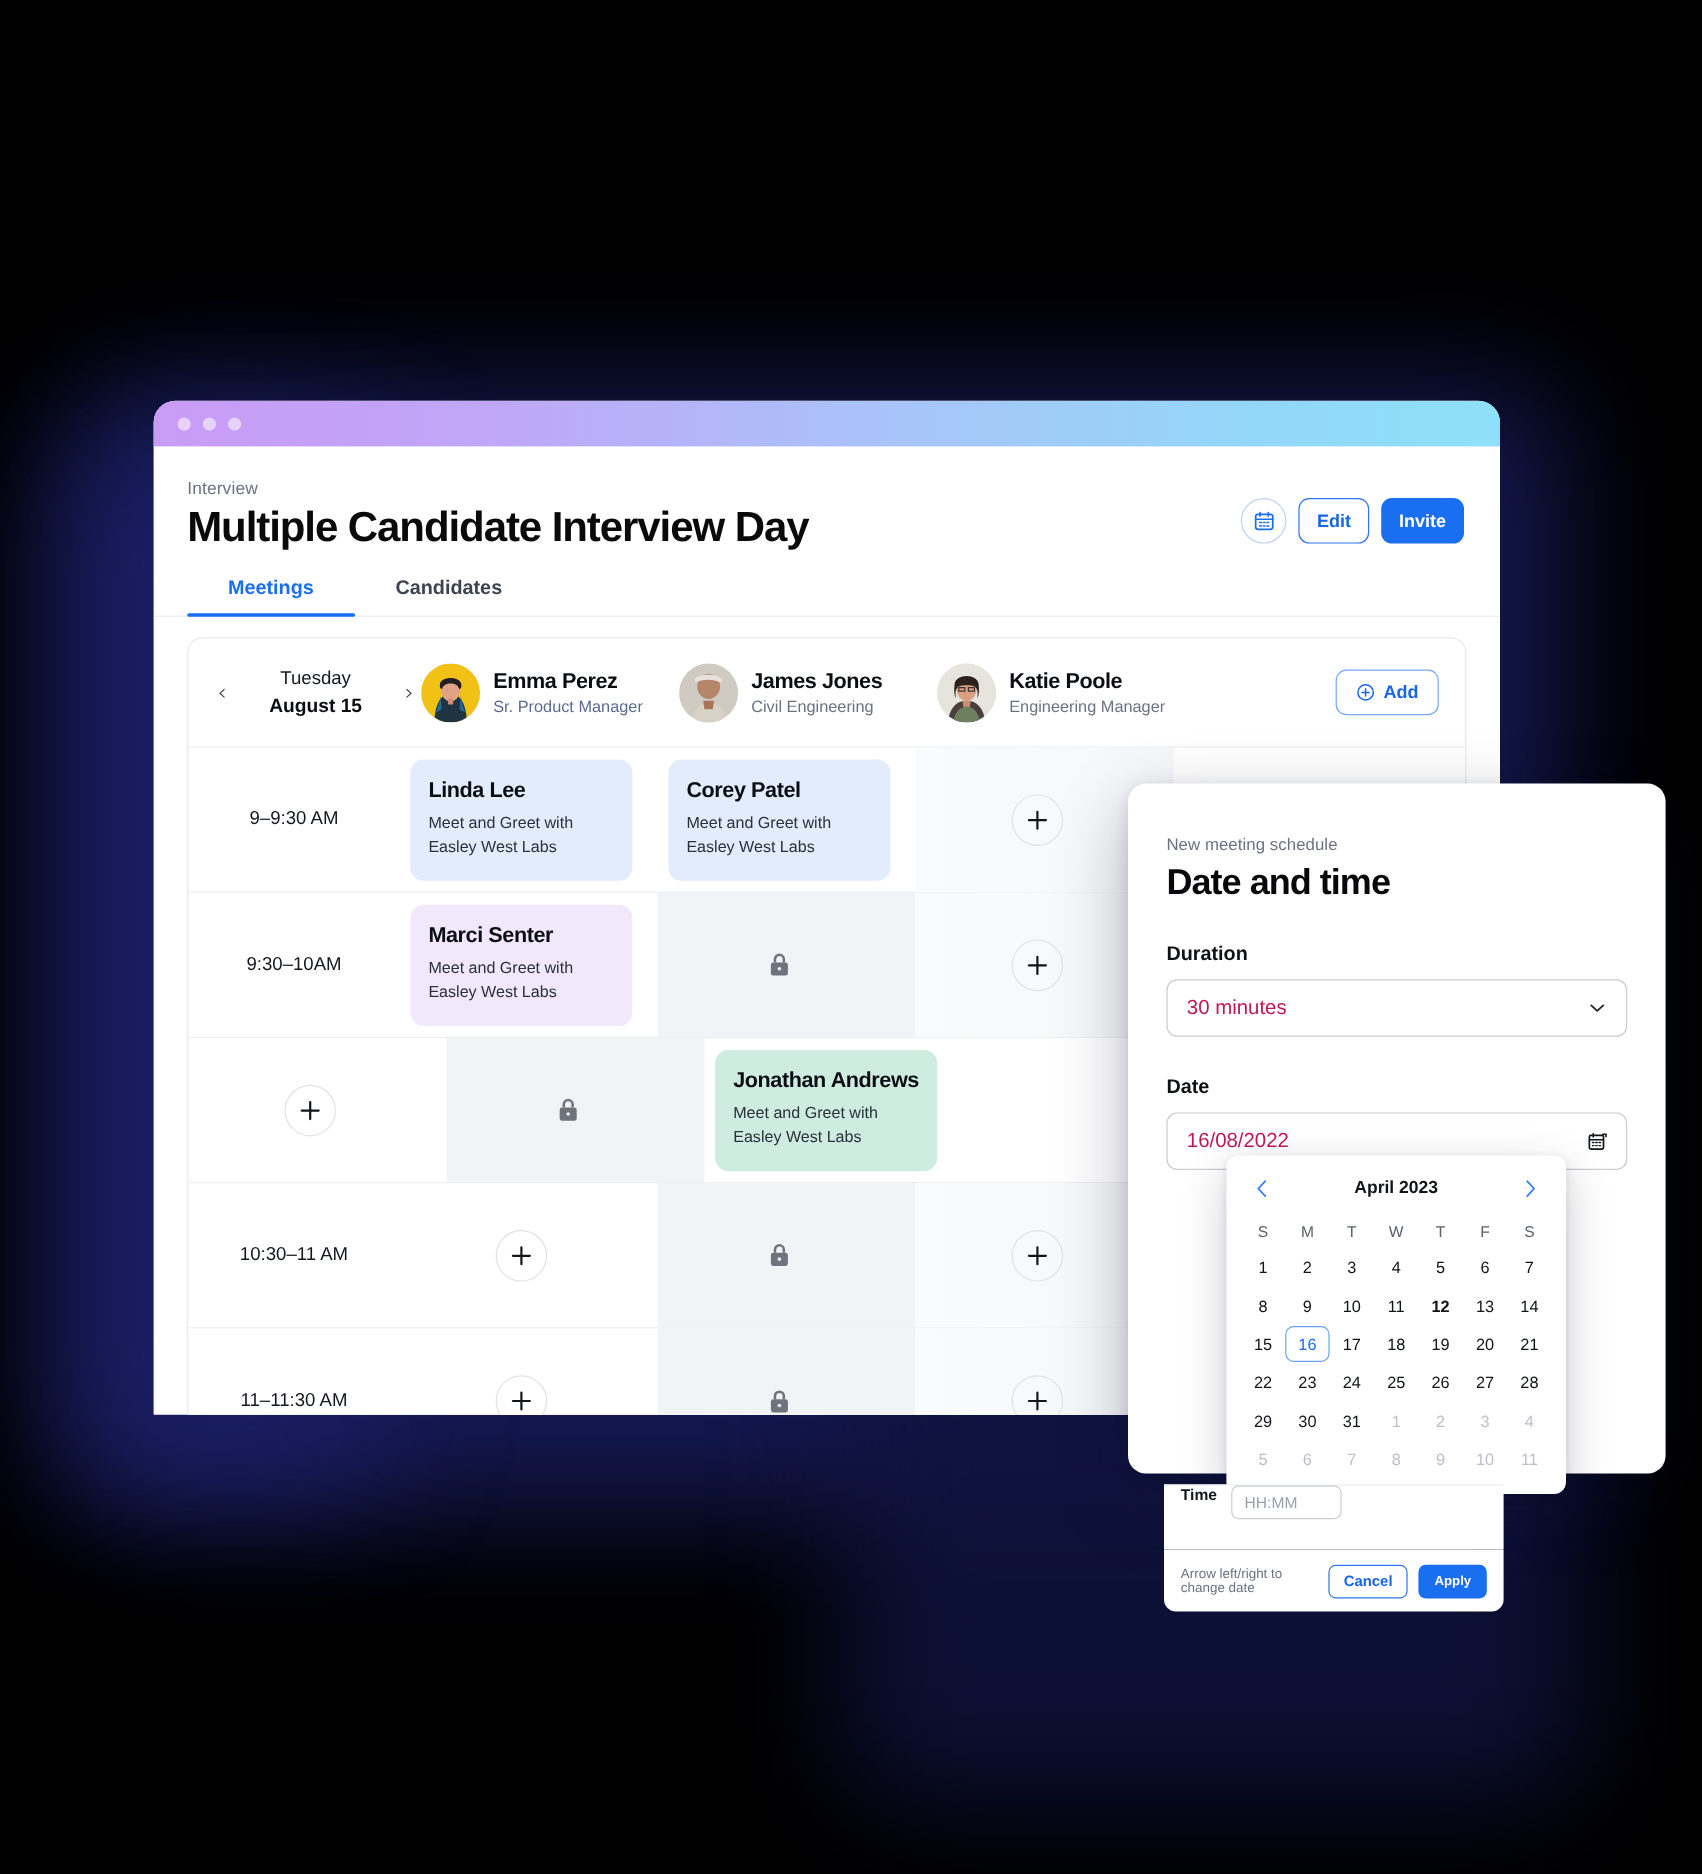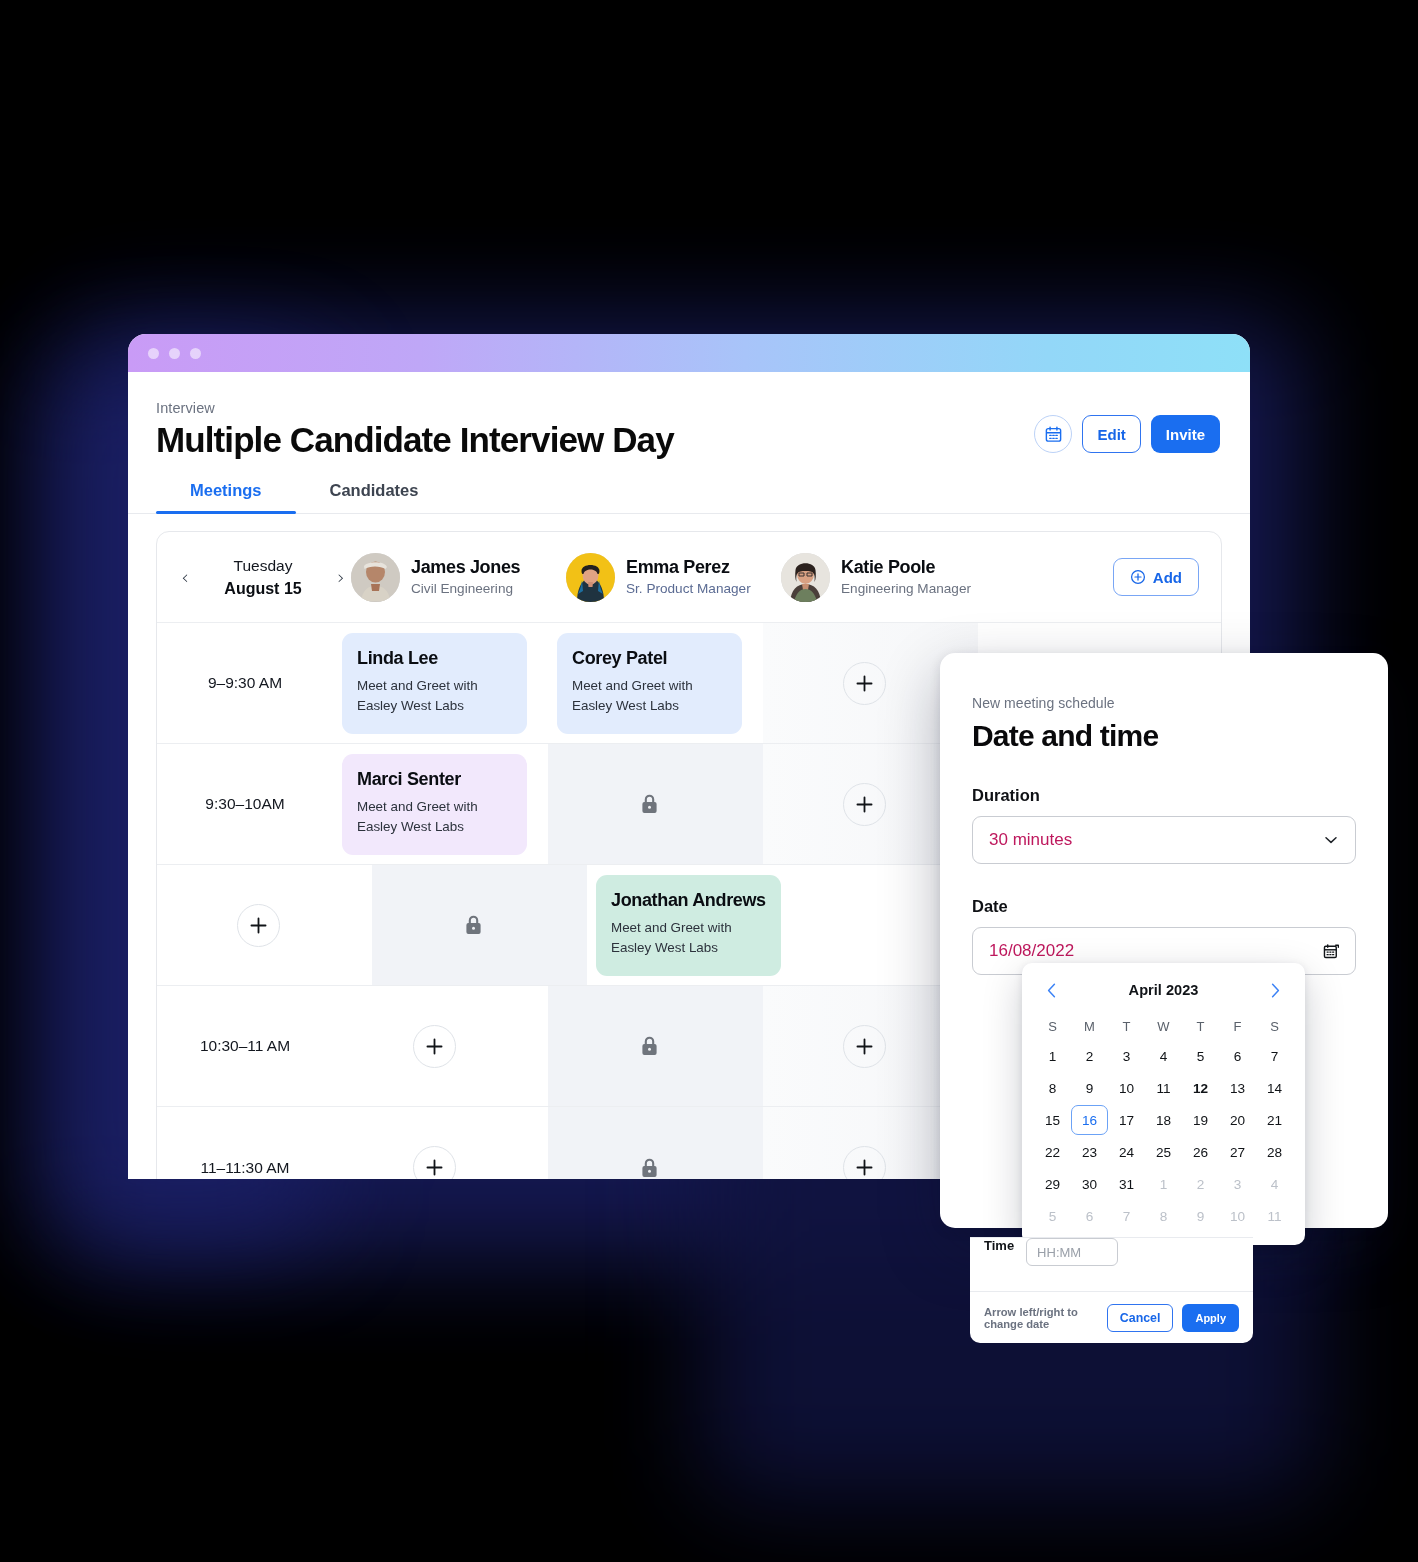--- a/index.html
+++ b/index.html
@@ -409,21 +409,21 @@
     width: 283px;
     height: 52px;
     background: #ffffff;
     border-top: 1px solid #e9ebef;
     border-radius: 0 0 10px 10px;
     display: flex;
     align-items: center;
     padding: 0 14px;
     gap: 9px;
   }
-  .footer-hint { font-size: 11.2px; color: #6b7280; flex: 1; font-weight: bold; }
+  .footer-hint { font-size: 11.2px; color: #6b7280; flex: 1; }
   .btn-sm-outline {
     height: 28px;
     border: 1.2px solid #2f74f0;
     border-radius: 6px;
     color: #1766e8;
     background: #fff;
     font-size: 12.4px;
     font-weight: 700;
     display: flex; align-items: center; justify-content: center;
     padding: 0 12px;
@@ -497,47 +497,47 @@
             <div class="daynav-text">
               <div class="daynav-dow">Tuesday</div>
               <div class="daynav-date">August 15</div>
             </div>
             <div class="chev">›</div>
           </div>
 
           <div class="interviewer">
             <div class="avatar">
               <svg class="av-face" viewBox="0 0 49 49">
-                <rect width="49" height="49" fill="#cfcac2"></rect>
-                <ellipse cx="24.5" cy="19" rx="9.5" ry="10.5" fill="#b5866a"></ellipse>
-                <path d="M13 13.5c1-5 20-6.5 23 .5l-1.5 2c-5-3.5-16-3.5-21 0z" fill="#e7e3dc"></path>
-                <path d="M10 48c1.5-11 7-15 14.5-15S38 37 39 48z" fill="#d8d2c6"></path>
-                <path d="M20 31h9l-1 7h-7z" fill="#a87357"></path>
-              </svg>
-            </div>
-            <div>
-              <div class="iv-name">James Jones</div>
-              <div class="iv-role">Civil Engineering</div>
-            </div>
-          </div>
-
-          <div class="interviewer">
-            <div class="avatar">
-              <svg class="av-face" viewBox="0 0 49 49">
                 <rect width="49" height="49" fill="#f2c116"></rect>
                 <path d="M11 49c0-14 5.5-24 13.5-24S38 35 38 49z" fill="#1f3340"></path>
                 <ellipse cx="24.5" cy="22" rx="8" ry="9.5" fill="#e0a384"></ellipse>
                 <path d="M15.5 18c0-8 18-8 18 0 0 4-2 3-2 3-1-6-13-6-14 0 0 0-2 1-2-3z" fill="#22201f"></path>
                 <path d="M16 27c-1 8-3 12-4 14l5-3zM33 27c1 8 3 12 4 14l-5-3z" fill="#1d6fa0"></path>
                 <path d="M22 29h5l-.5 5h-4z" fill="#d08f74"></path>
               </svg>
             </div>
             <div>
               <div class="iv-name">Emma Perez</div>
               <div class="iv-role accent">Sr. Product Manager</div>
+            </div>
+          </div>
+
+          <div class="interviewer">
+            <div class="avatar">
+              <svg class="av-face" viewBox="0 0 49 49">
+                <rect width="49" height="49" fill="#cfcac2"></rect>
+                <ellipse cx="24.5" cy="19" rx="9.5" ry="10.5" fill="#b5866a"></ellipse>
+                <path d="M13 13.5c1-5 20-6.5 23 .5l-1.5 2c-5-3.5-16-3.5-21 0z" fill="#e7e3dc"></path>
+                <path d="M10 48c1.5-11 7-15 14.5-15S38 37 39 48z" fill="#d8d2c6"></path>
+                <path d="M20 31h9l-1 7h-7z" fill="#a87357"></path>
+              </svg>
+            </div>
+            <div>
+              <div class="iv-name">James Jones</div>
+              <div class="iv-role">Civil Engineering</div>
             </div>
           </div>
 
           <div class="interviewer">
             <div class="avatar">
               <svg class="av-face" viewBox="0 0 49 49">
                 <rect width="49" height="49" fill="#e7e4de"></rect>
                 <path d="M9 49c1-12 7-18 15.5-18S39 37 40 49z" fill="#4a3f3a"></path>
                 <ellipse cx="24.5" cy="21" rx="8.5" ry="10" fill="#d9a183"></ellipse>
                 <path d="M14.5 17c1-9 19-9 20 0 .5 5 .5 9-1 12 1-9-1-11-9-11s-10 2-9 11c-1.5-3-1.5-7-1-12z" fill="#2b211d"></path>

